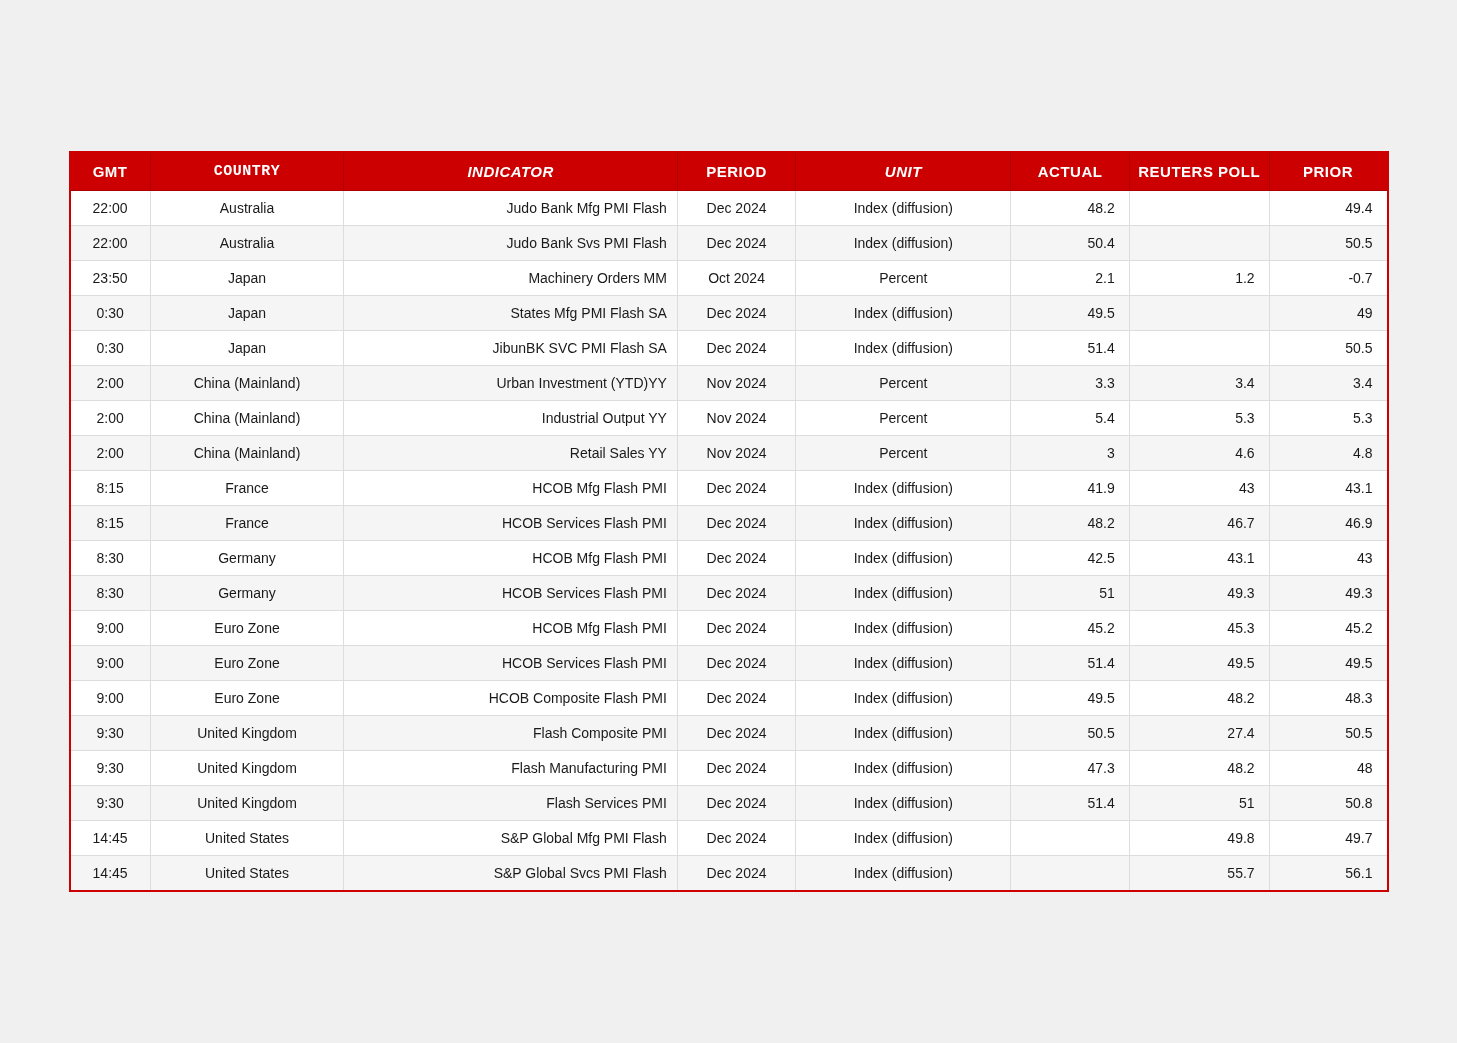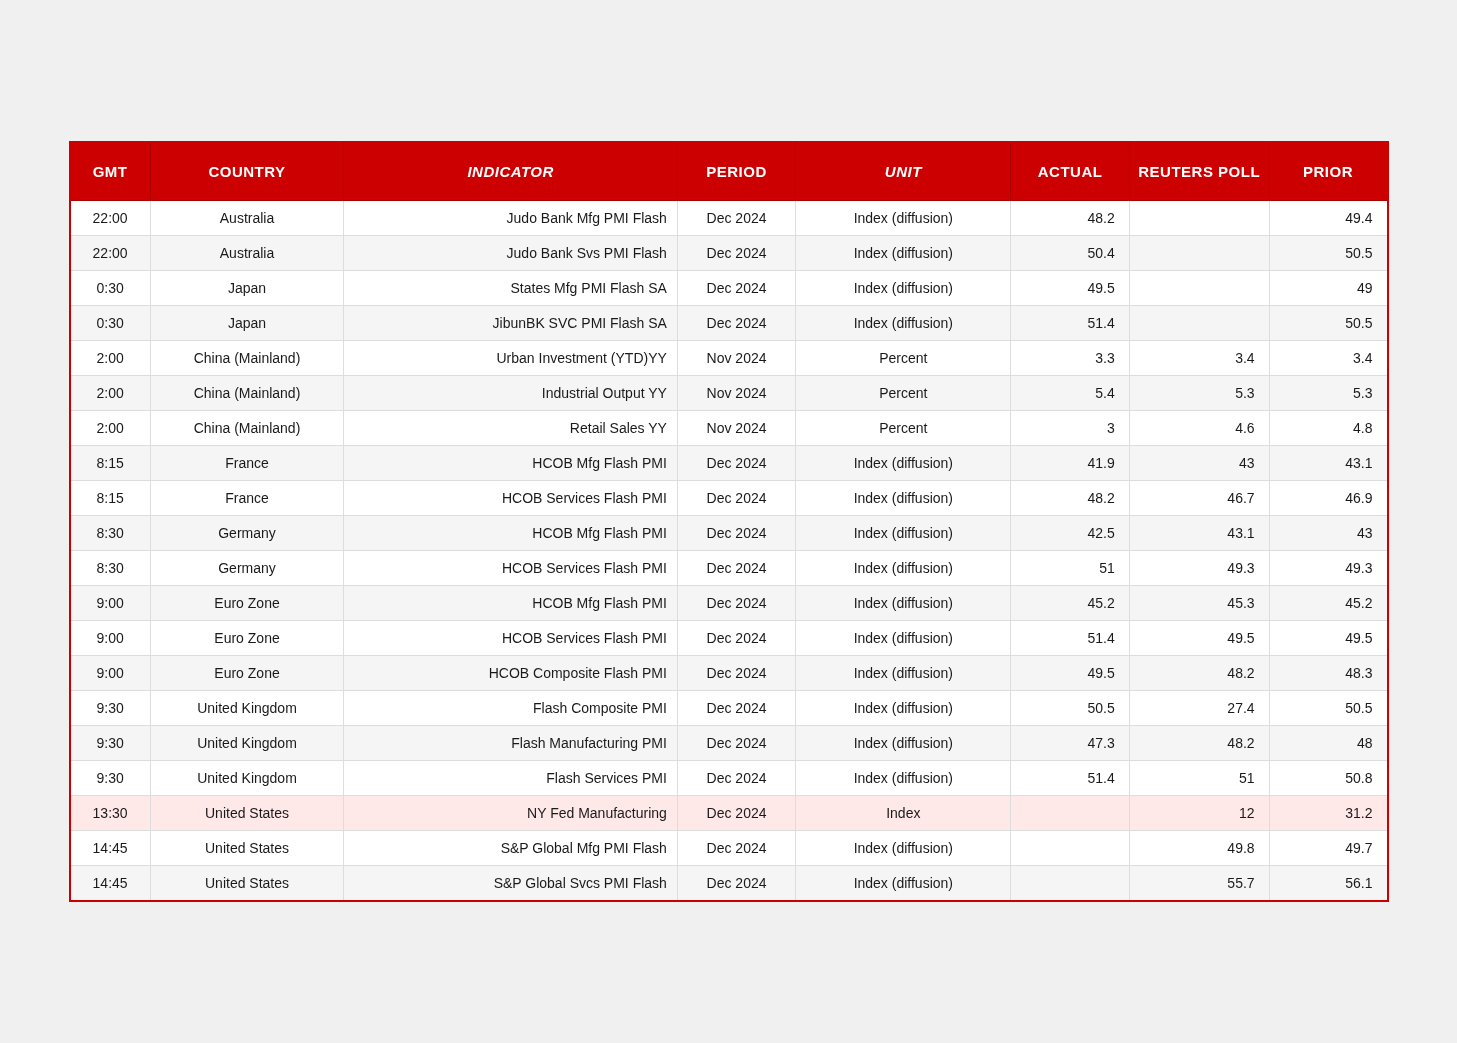--- a/index.html
+++ b/index.html
@@ -29,21 +29,21 @@
 
     thead tr {
       background-color: #cc0000;
     }
 
     thead th {
       color: #ffffff;
       font-weight: bold;
       font-size: 15px;
       text-align: center;
-      padding: 20px 8px;
+      padding: 10px 8px;
       border: 1px solid #aa0000;
       text-transform: uppercase;
       letter-spacing: 0.5px;
       margin-left: 35px;
     }
 
     tbody tr:nth-child(odd) {
       background-color: #ffffff;
     }
 
@@ -67,21 +67,21 @@
       text-align: right;
       padding-left: 12px;
     }
 
     tbody td.num-col {
       text-align: right;
       padding-right: 14px;
     }
 
     thead th.gmt-col { width: 75px; }
-    thead th.country-col { width: 180px; }
+    thead th.country-col { width: 180px; font-family: Liberation Mono, monospace; }
     thead th.indicator-col { width: 310px; font-style: italic; }
     thead th.period-col { width: 110px; text-align: center; }
     thead th.unit-col { width: 200px; font-style: italic; }
     thead th.actual-col { width: 110px; }
     thead th.reuters-col { width: 130px; }
     thead th.prior-col { width: 110px; }
   </style>
 </head>
 <body>
 
@@ -114,20 +114,30 @@
           <td>22:00</td>
           <td>Australia</td>
           <td class="indicator-col">Judo Bank Svs PMI Flash</td>
           <td>Dec 2024</td>
           <td>Index (diffusion)</td>
           <td class="num-col">50.4</td>
           <td class="num-col"></td>
           <td class="num-col">50.5</td>
         </tr>
         <tr>
+          <td>23:50</td>
+          <td>Japan</td>
+          <td class="indicator-col">Machinery Orders MM</td>
+          <td>Oct 2024</td>
+          <td>Percent</td>
+          <td class="num-col">2.1</td>
+          <td class="num-col">1.2</td>
+          <td class="num-col">-0.7</td>
+        </tr>
+        <tr>
           <td>0:30</td>
           <td>Japan</td>
           <td class="indicator-col">States Mfg PMI Flash SA</td>
           <td>Dec 2024</td>
           <td>Index (diffusion)</td>
           <td class="num-col">49.5</td>
           <td class="num-col"></td>
           <td class="num-col">49</td>
         </tr>
         <tr>
@@ -263,30 +273,20 @@
         <tr>
           <td>9:30</td>
           <td>United Kingdom</td>
           <td class="indicator-col">Flash Services PMI</td>
           <td>Dec 2024</td>
           <td>Index (diffusion)</td>
           <td class="num-col">51.4</td>
           <td class="num-col">51</td>
           <td class="num-col">50.8</td>
         </tr>
-        <tr class="highlighted">
-          <td>13:30</td>
-          <td>United States</td>
-          <td class="indicator-col">NY Fed Manufacturing</td>
-          <td>Dec 2024</td>
-          <td>Index</td>
-          <td class="num-col"></td>
-          <td class="num-col">12</td>
-          <td class="num-col">31.2</td>
-        </tr>
         <tr>
           <td>14:45</td>
           <td>United States</td>
           <td class="indicator-col">S&amp;P Global Mfg PMI Flash</td>
           <td>Dec 2024</td>
           <td>Index (diffusion)</td>
           <td class="num-col"></td>
           <td class="num-col">49.8</td>
           <td class="num-col">49.7</td>
         </tr>

